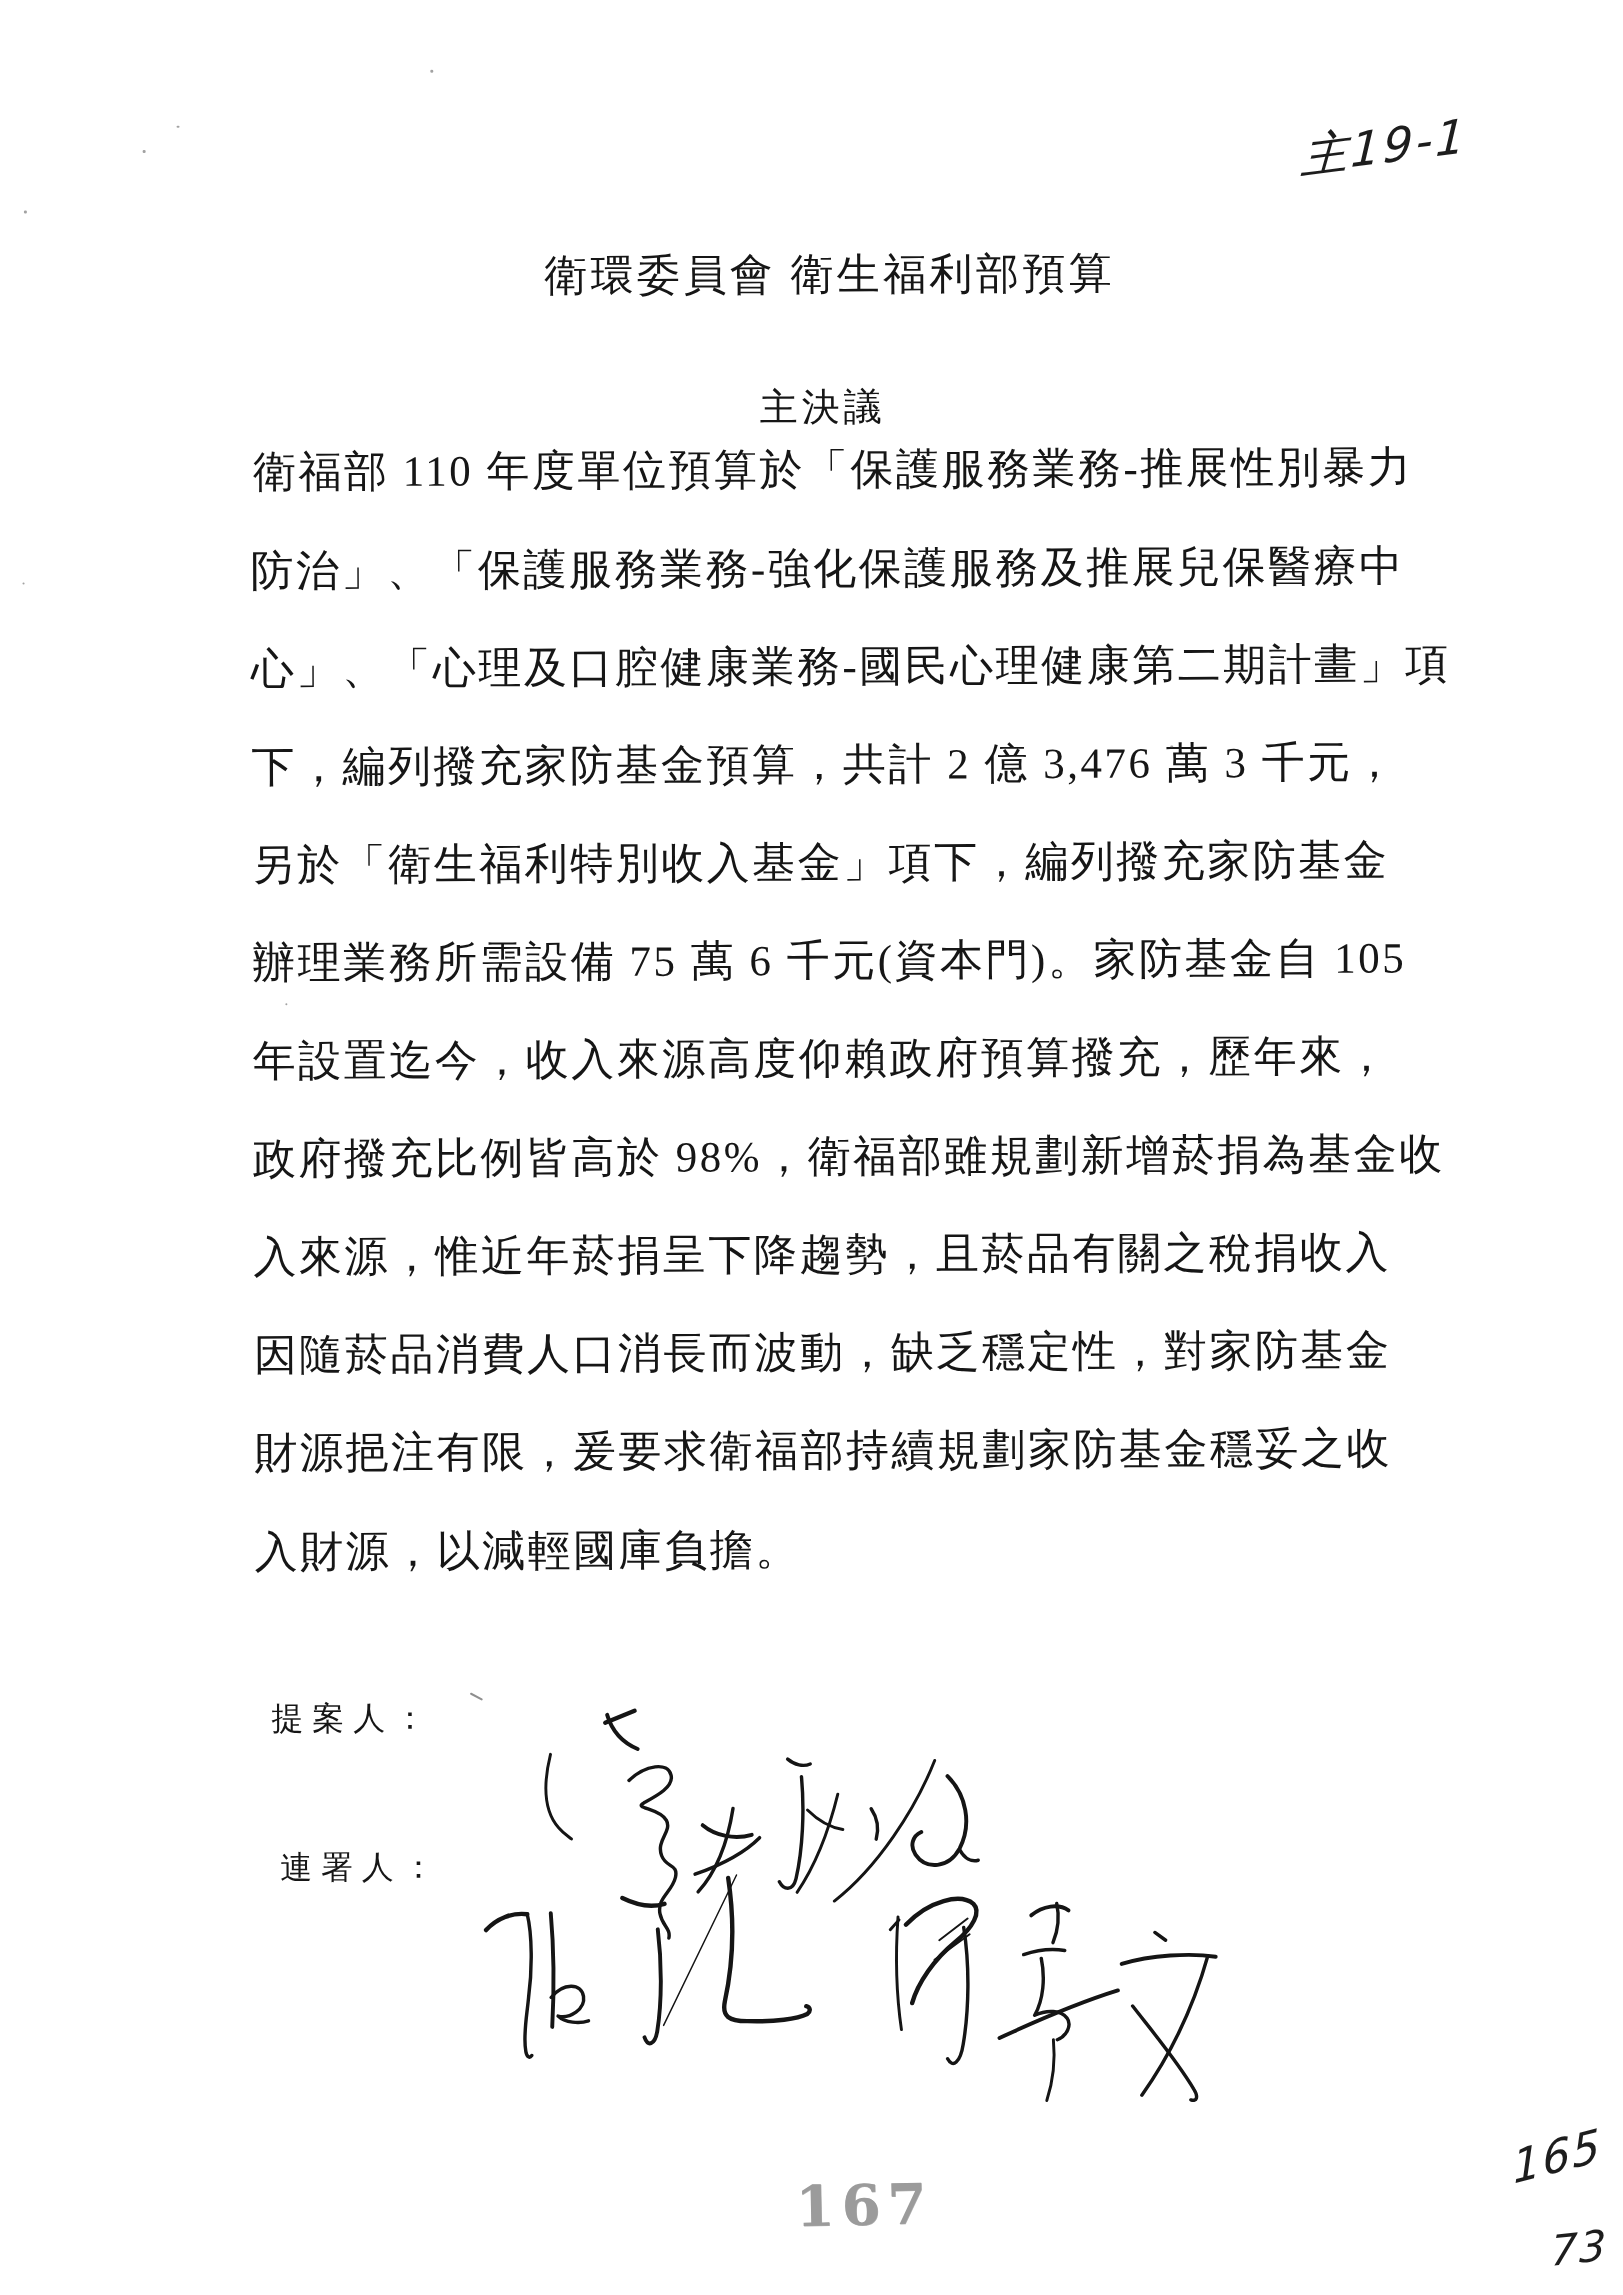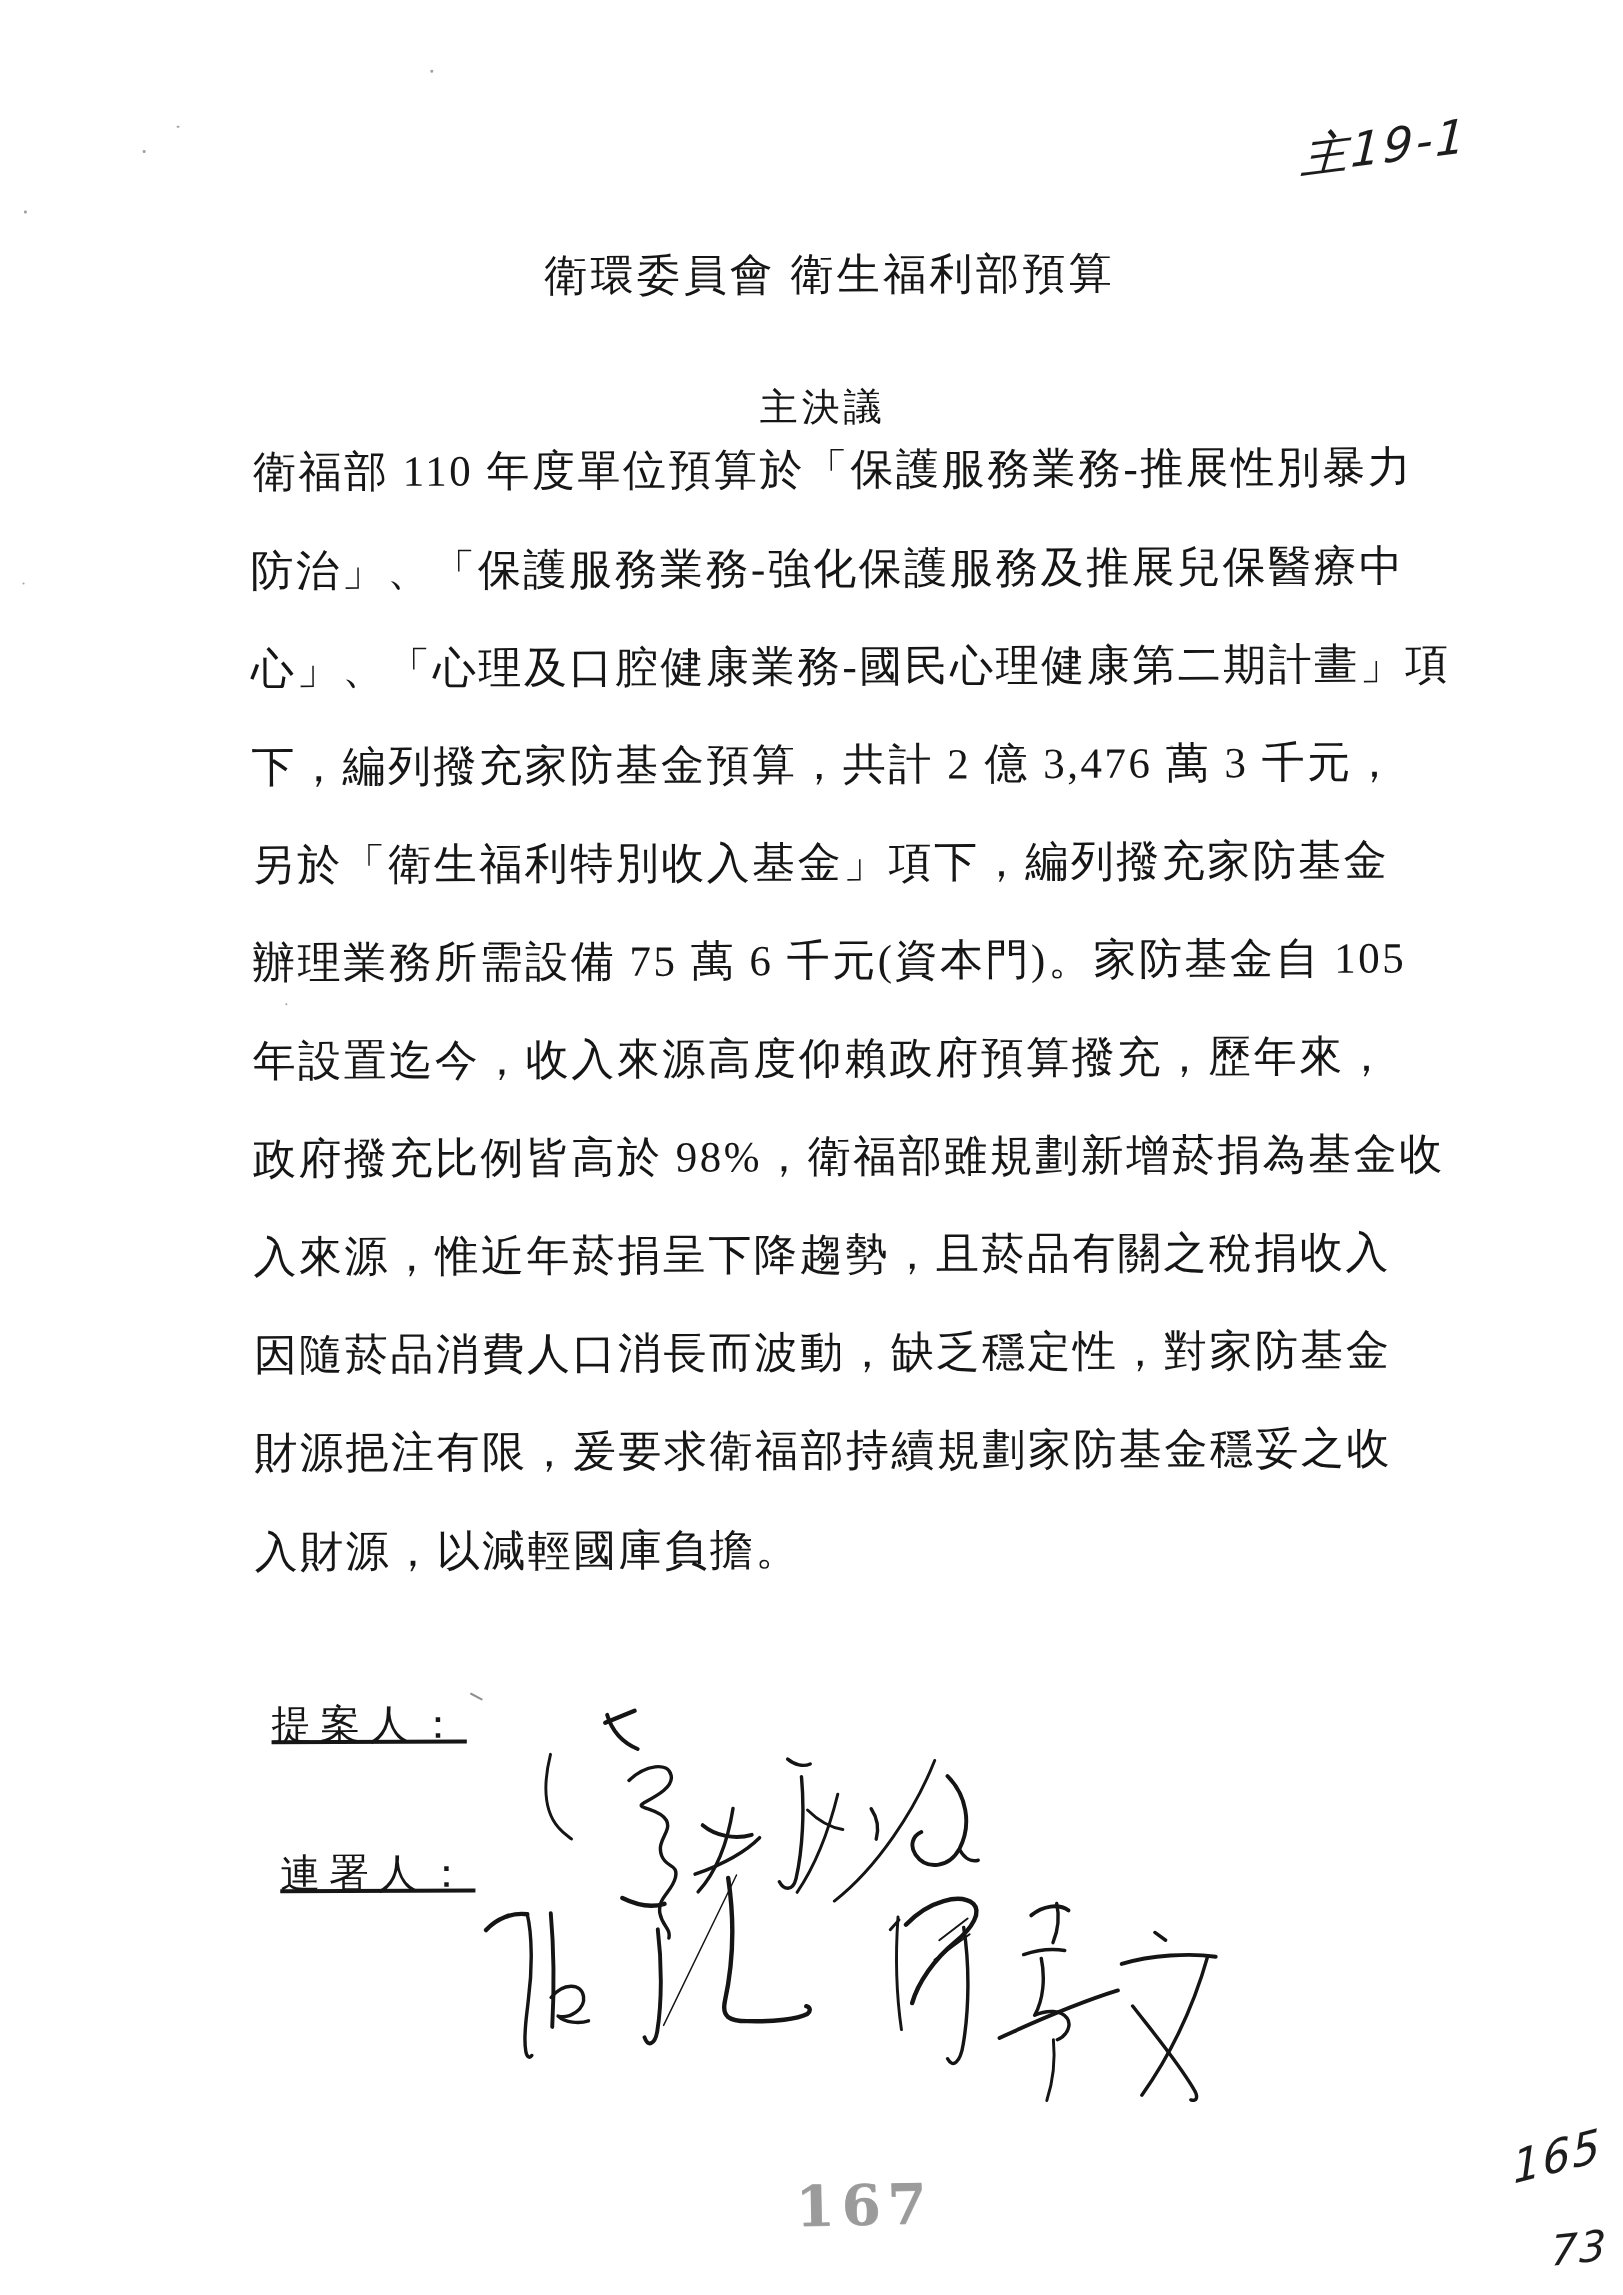--- a/index.html
+++ b/index.html
@@ -6,21 +6,21 @@
   body {
     width:1624px; height:2295px; position:relative; overflow:hidden;
     font-family:"Liberation Serif","DejaVu Serif",serif; color:#161616;
   }
   .page { position:absolute; left:0; top:0; width:1624px; height:2295px;
           background:#ffffff; transform:rotate(-0.25deg); transform-origin:50% 50%; }
   .abs { position:absolute; white-space:nowrap; }
   .doc-title    { font-size:43px; letter-spacing:3.4px; }
   .doc-subtitle { font-size:38px; letter-spacing:3.9px; }
   .body-line    { font-size:43px; letter-spacing:2.5px; }
-  .sig-label    { font-size:40px; letter-spacing:8.8px;text-decoration:underline; }
+  .sig-label    { font-size:32px; letter-spacing:8.8px; }
   .stamp {
     font-family:"DejaVu Serif","Liberation Serif",serif;
     font-size:56px; font-weight:600; letter-spacing:6.9px;
     color:#8a8a8a; opacity:.85; transform:rotate(-1deg);
     text-shadow:0.5px 0.5px 0 #a5a5a5;
   }
   .handnote {
     font-family:"DejaVu Sans","Liberation Sans",sans-serif;
     font-style:italic; color:#1d1d1d;
   }

